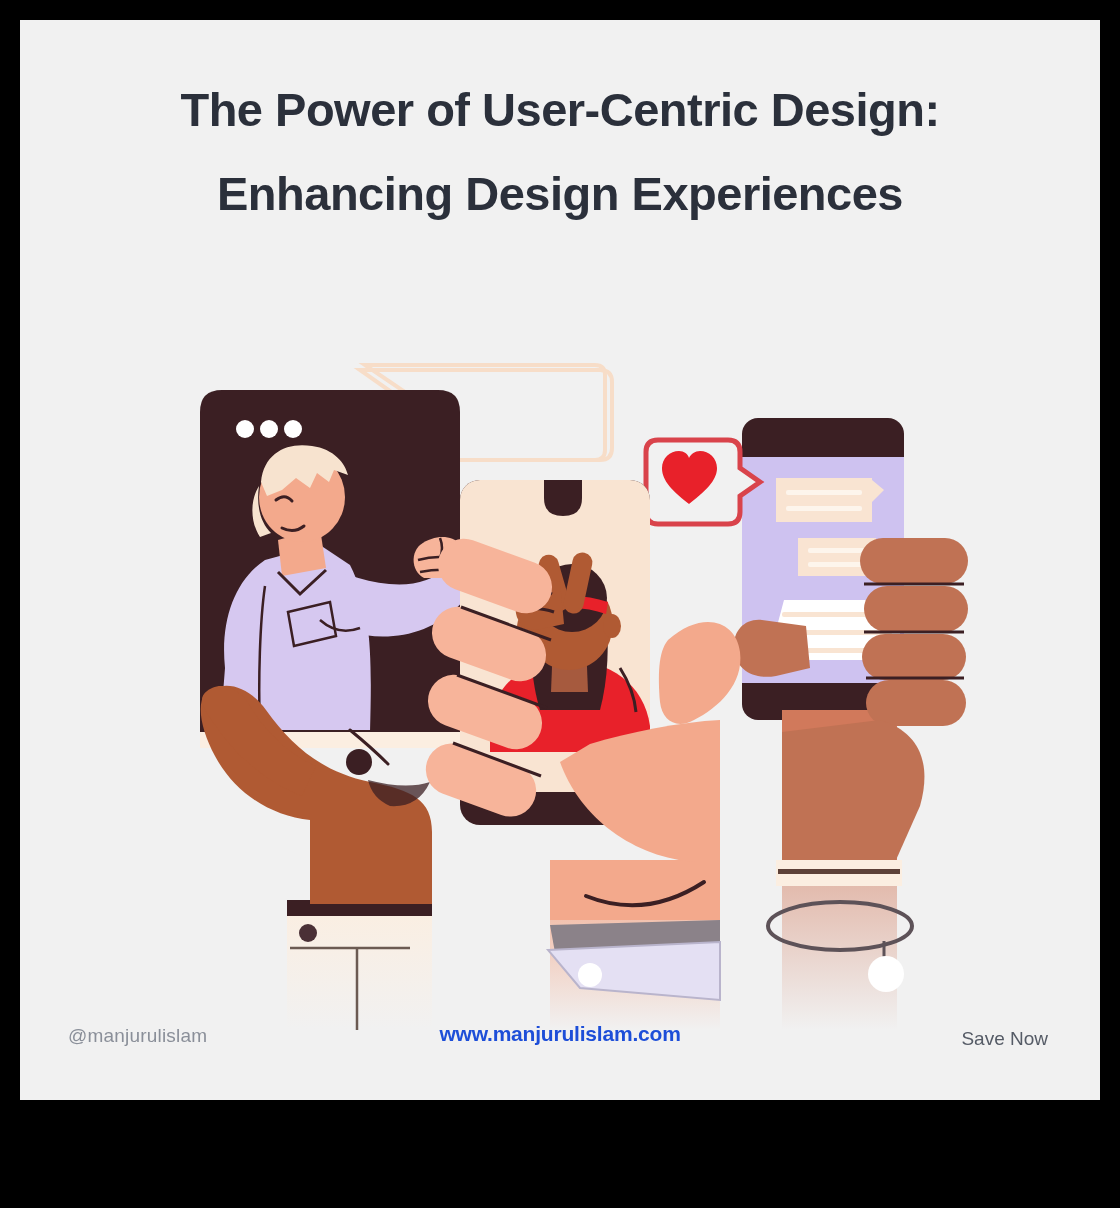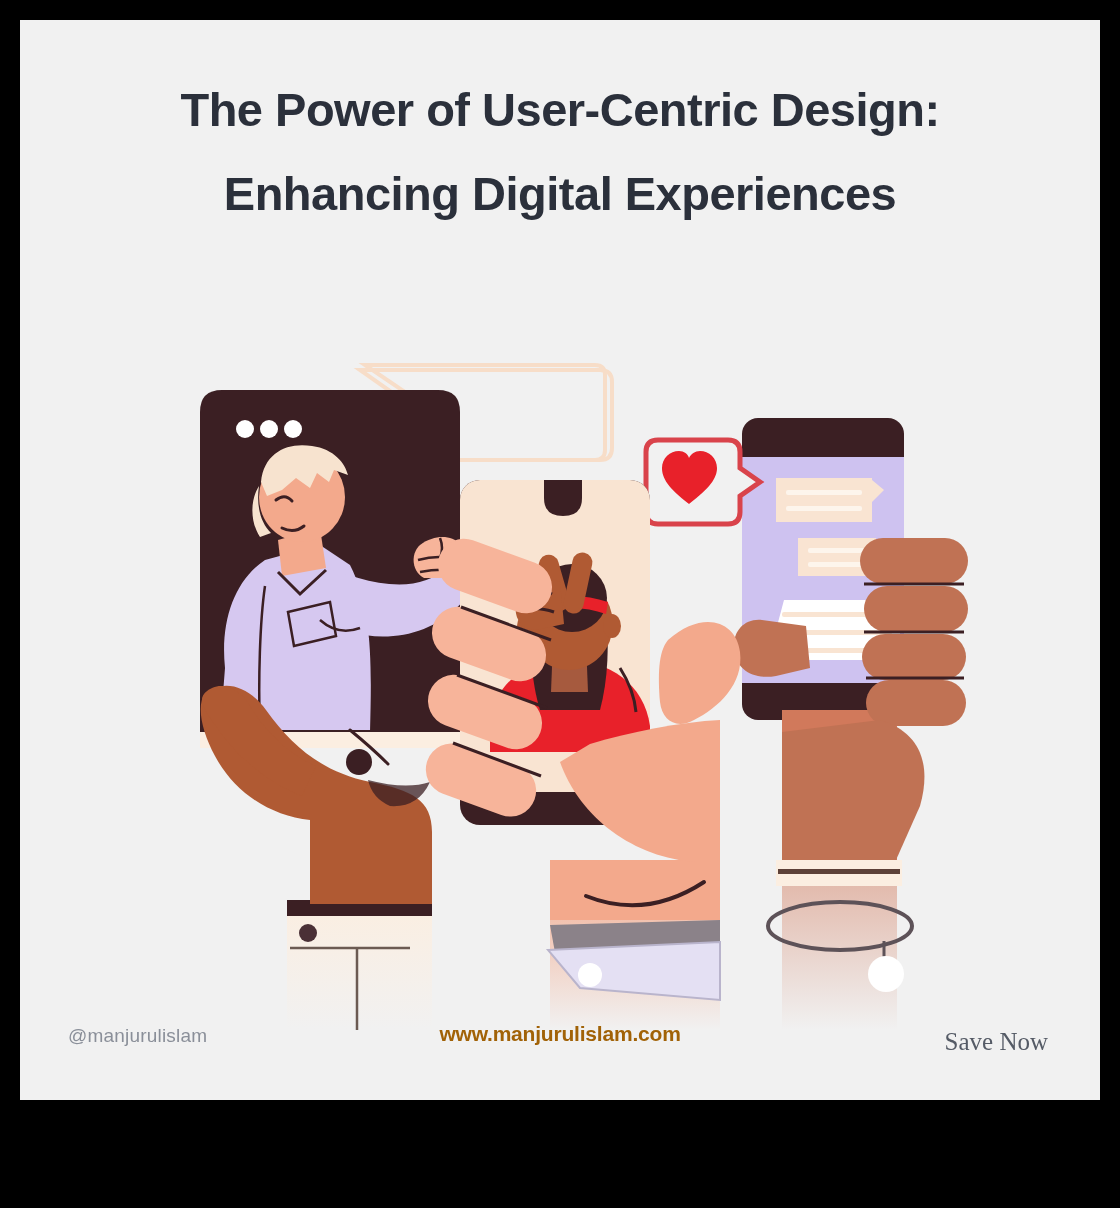--- a/index.html
+++ b/index.html
@@ -32,41 +32,41 @@
   }
   .title .line{display:block;}
 
   
   .footer-handle{
     position:absolute;left:48px;top:1005px;
     color:#8a8f99;font-size:19px;letter-spacing:.2px;
   }
   .footer-site{
     position:absolute;left:0;top:1002px;width:1080px;text-align:center;
-    color:#a16207;font-size:21px;font-weight:bold;letter-spacing:-.2px;
+    color:#1d4ed8;font-size:21px;font-weight:bold;letter-spacing:-.2px;
   }
   .footer-save{
     position:absolute;right:52px;top:1008px;
-    color:#555b66;font-size:25px;font-family:Liberation Serif, serif;
+    color:#555b66;font-size:19px;
   }
 
   
   .illus{position:absolute;left:0;top:0;width:1080px;height:1080px;}
   .illus svg{display:block;width:1080px;height:1080px;}
 </style>
 </head>
 <body>
 
 <div id="stage">
 
   <div class="card">
 
     <div class="title">
       <span class="line">The Power of User-Centric Design:</span>
-      <span class="line">Enhancing Digital Experiences</span>
+      <span class="line">Enhancing Design Experiences</span>
     </div>
 
     <div class="illus">
       <svg viewBox="0 0 1080 1080" xmlns="http://www.w3.org/2000/svg" aria-hidden="true">
         <defs>
           <linearGradient id="fadeCenterArm" x1="0" y1="0" x2="0" y2="1">
             <stop offset="0%" stop-color="#f3a98c" stop-opacity="1"></stop>
             <stop offset="100%" stop-color="#f3a98c" stop-opacity="0"></stop>
           </linearGradient>
           <linearGradient id="fadeRightArm" x1="0" y1="0" x2="0" y2="1">

